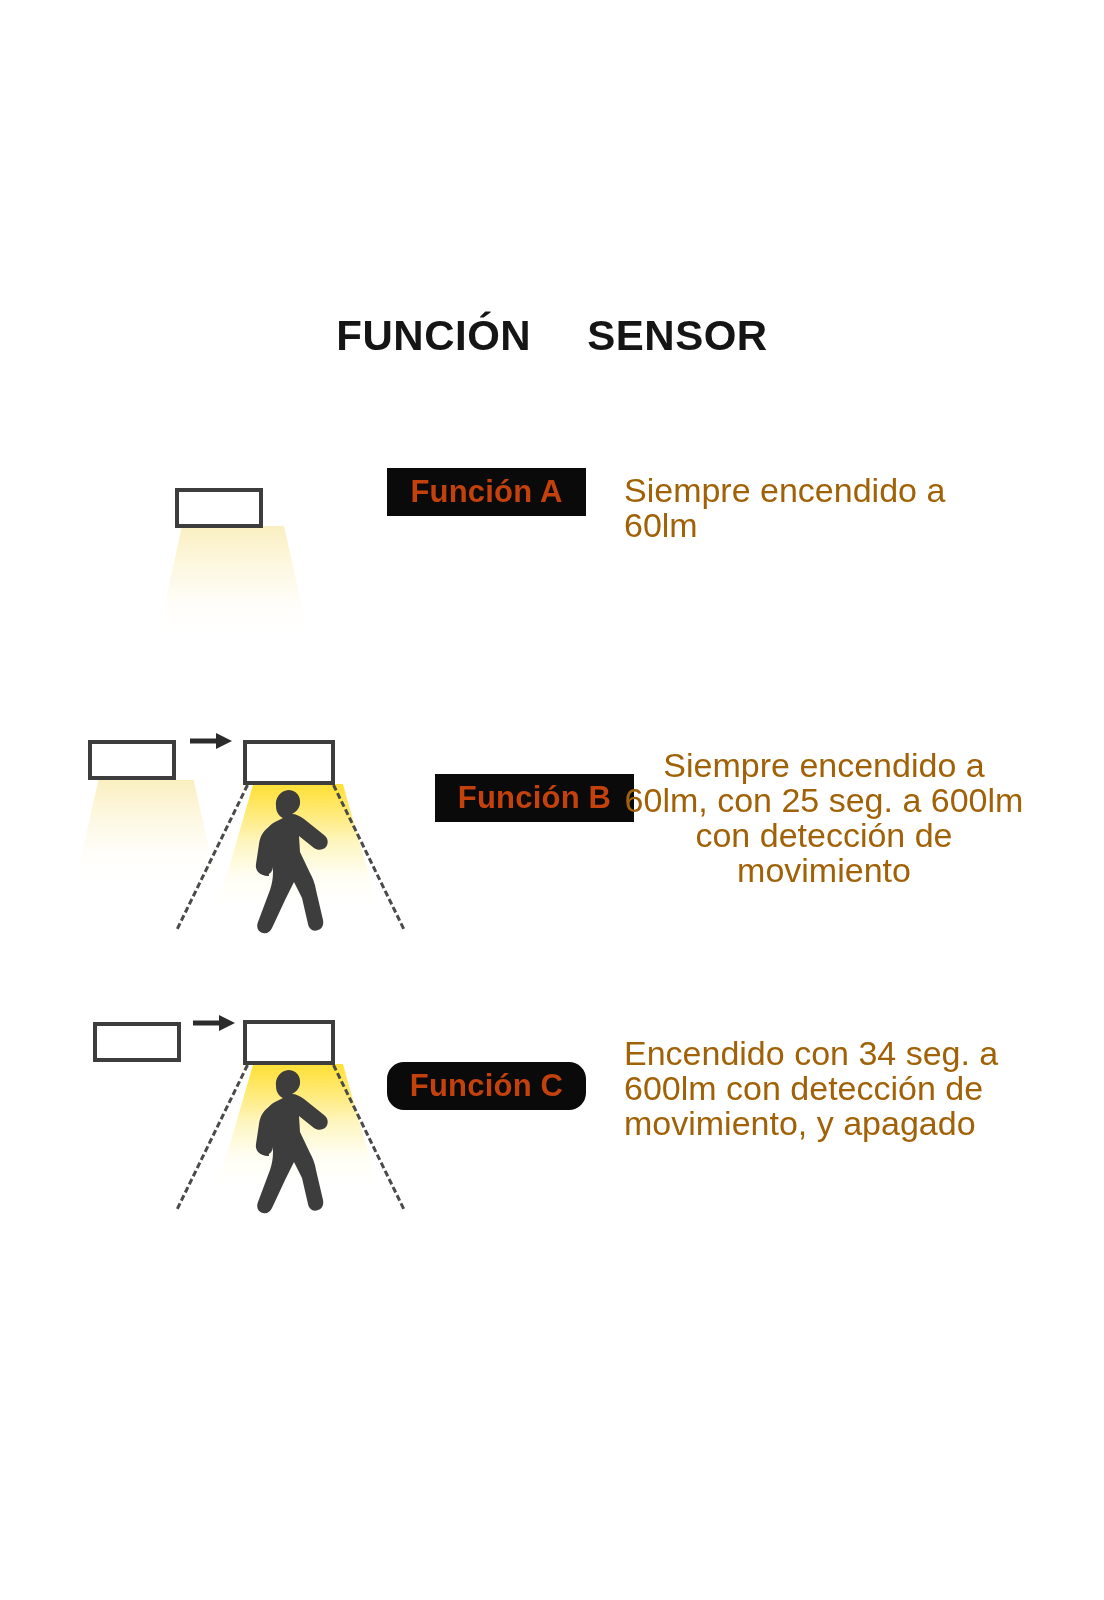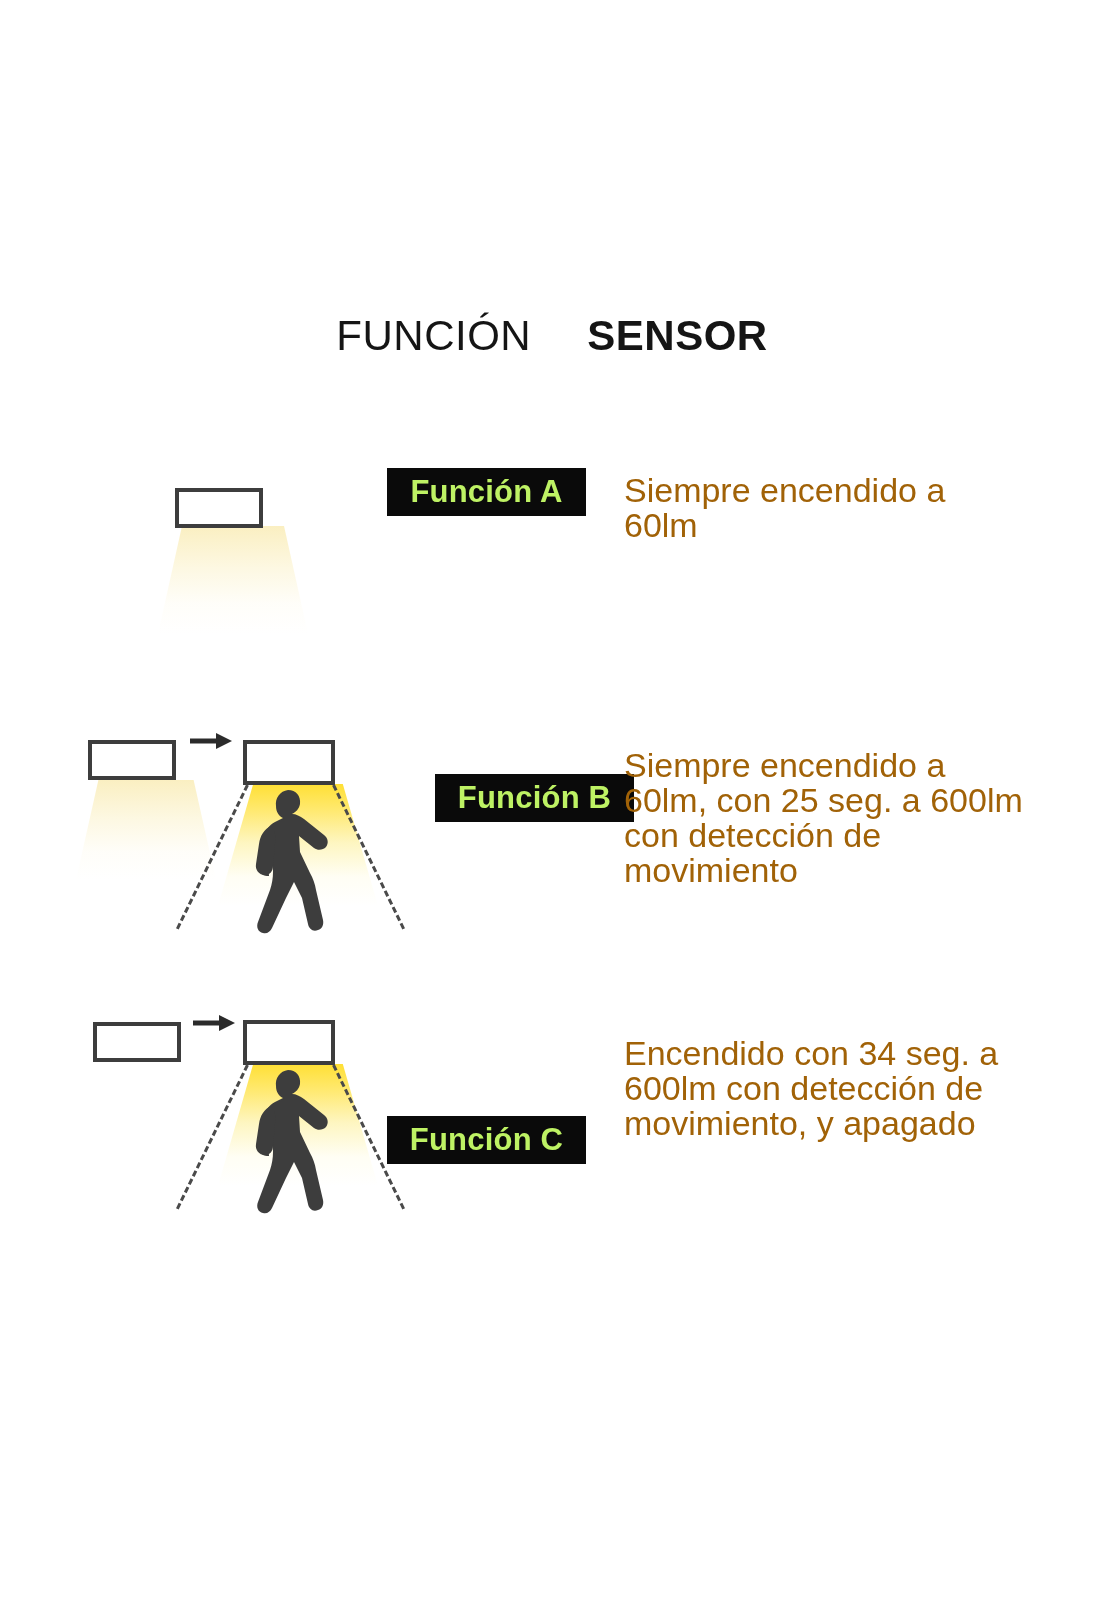--- a/index.html
+++ b/index.html
@@ -22,21 +22,21 @@
     position: absolute;
     top: 312px;
     left: 0;
     width: 1104px;
     text-align: center;
     font-size: 42px;
     letter-spacing: 0.5px;
     white-space: nowrap;
     color: #151515;
   }
-  .page-title .light { font-weight: 400; }
+  .page-title .light { font-weight: 700; }
   .page-title .bold  { font-weight: 700; margin-left: 44px; }
 
   
   .row {
     position: absolute;
     left: 0;
     width: 1104px;
     height: 260px;
   }
   #row-a { top: 440px; }
@@ -104,48 +104,48 @@
   .person {
     position: absolute;
     z-index: 5;
   }
   .person svg { display: block; }
 
   
   .badge {
     position: absolute;
     background: #0a0a0a;
-    color: #bef264;
+    color: #c2410c;
     font-size: 31px;
     font-weight: 700;
     display: flex;
     align-items: center;
     justify-content: center;
     white-space: nowrap;
     letter-spacing: 0.2px;
     height: 48px;
     width: 199px;
     left: 387px;
   }
   #badge-a { top: 468px; }
   #badge-b { top: 774px; margin-left: 48px; }
-  #badge-c { top: 1116px; }
+  #badge-c { top: 1062px; border-radius: 17px; }
 
   
   .desc {
     position: absolute;
     left: 624px;
     width: 400px;
     font-size: 34px;
     line-height: 35px;
     color: #a16207;
     font-weight: 400;
   }
   #desc-a { top: 473px; }
-  #desc-b { top: 748px; }
+  #desc-b { top: 748px; text-align: center; }
   #desc-c { top: 1036px; }
 </style>
 </head>
 <body>
 
 <h1 class="page-title">
   <span class="light">FUNCIÓN </span><span class="bold">SENSOR</span>
 </h1>
 
 <section class="row" id="row-a">

